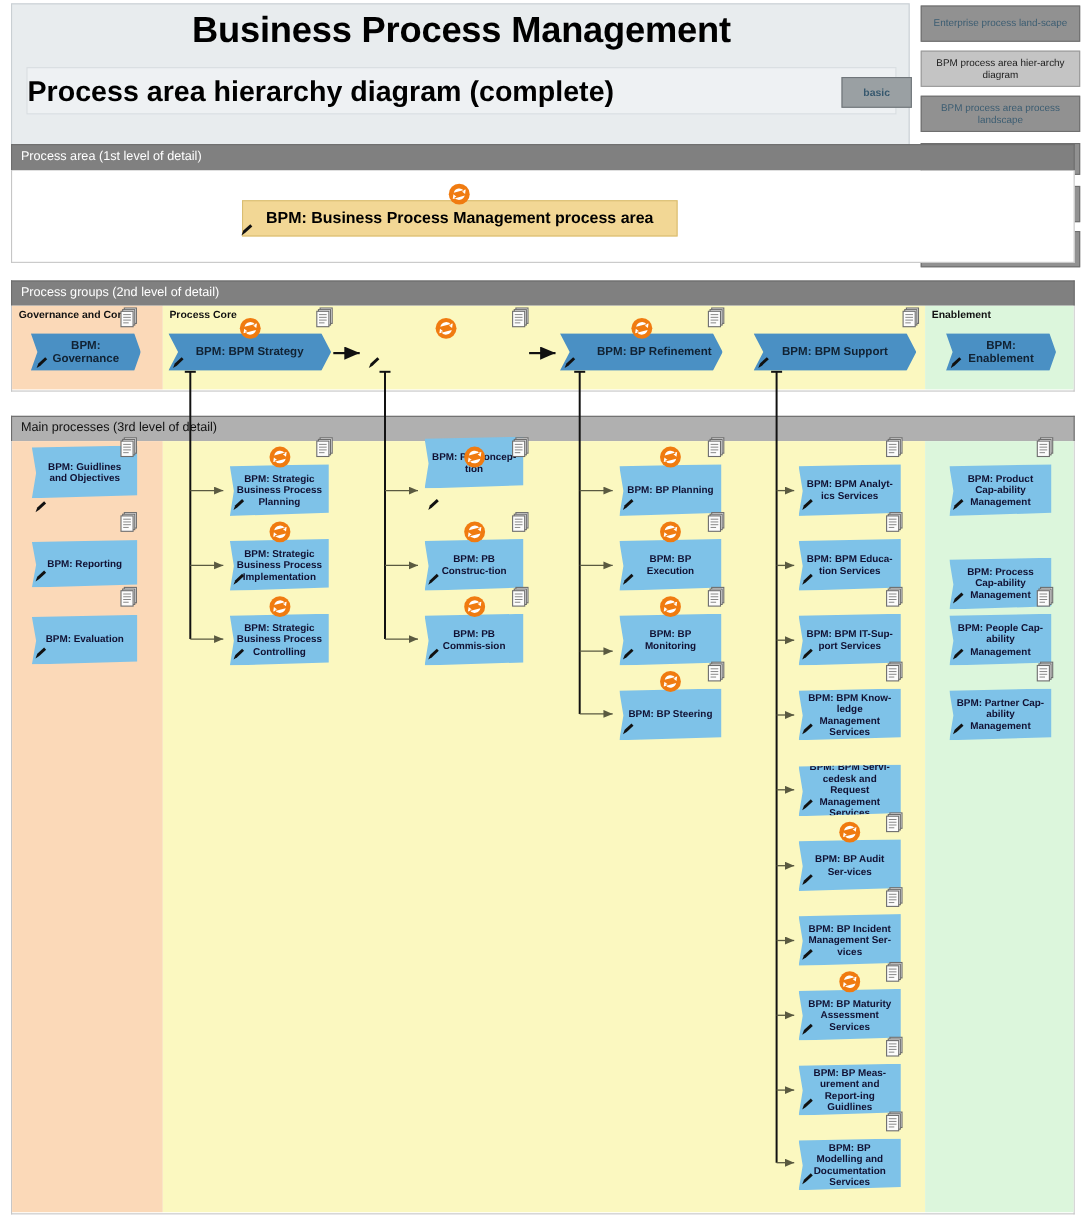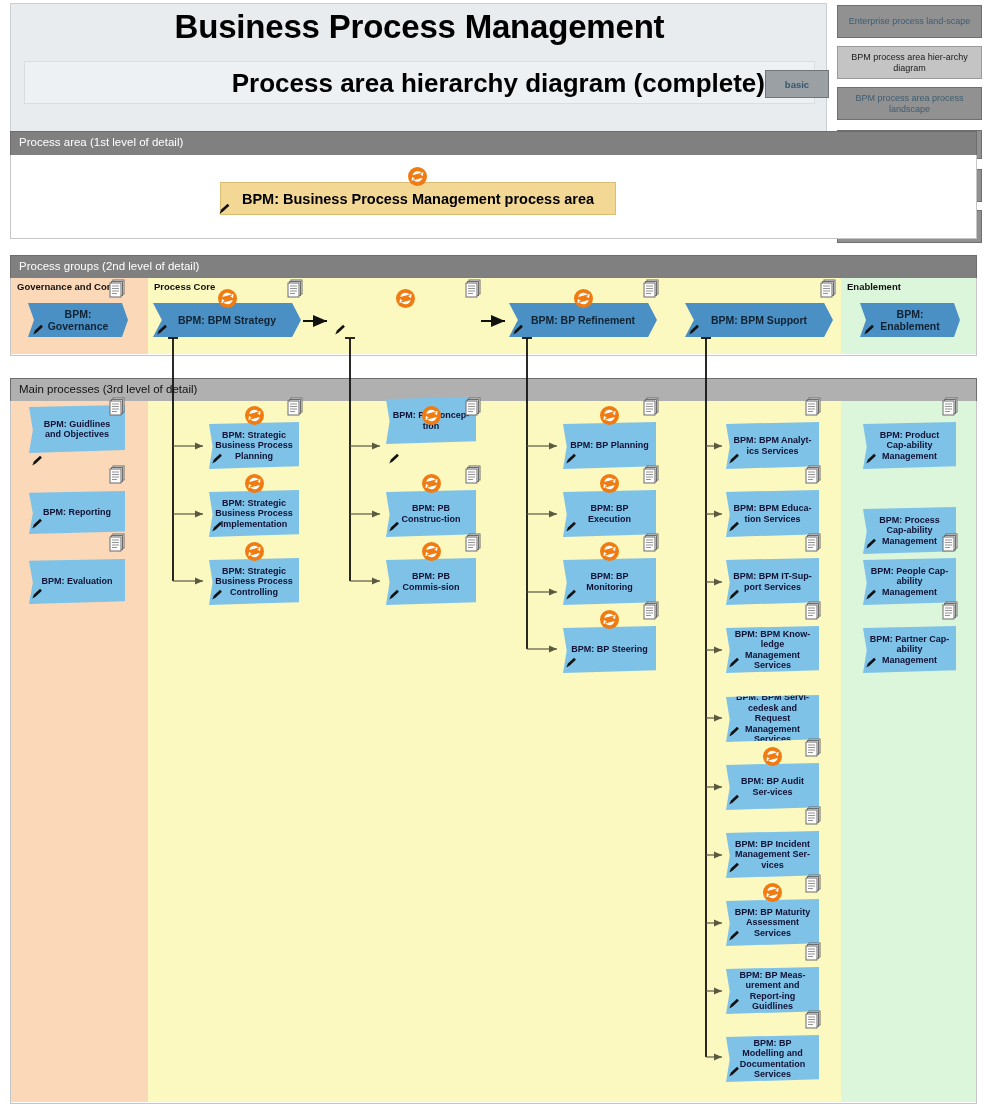--- a/index.html
+++ b/index.html
@@ -38,21 +38,21 @@
     position: absolute;
     left: 13px; top: 57px;
     width: 791px; height: 43px;
     background: #eef1f3;
     border: 1px solid #d8dde0;
   }
   .subtitle-text {
     position: absolute;
     left: 0; top: 6px;
     width: 740px;
-    text-align: right;
+    text-align: left;
     font-size: 26px;
     font-weight: bold;
     color: #000000;
   }
   .basic-badge {
     position: absolute;
     left: 740px; top: 8px;
     width: 64px; height: 28px;
     background: #9aa0a3;
     border: 1px solid #70767a;
@@ -234,21 +234,21 @@
       <div class="lane-label">Enablement</div>
     </div>
   </div>
 
   <div class="chev" style="left:28px;top:303px;width:100px;height:34px;">
     <span>BPM: Governance</span>
   </div>
   <div class="chev" style="left:153px;top:303px;width:148px;height:34px;">
     <span>BPM: BPM Strategy</span>
   </div>
-  <div class="chev" style="left:509px;top:303px;width:148px;height:34px;">
+  <div class="chev" style="left:509px;top:303px;width:148px;height:34px;justify-content:flex-end;">
     <span>BPM: BP Refinement</span>
   </div>
   <div class="chev" style="left:685px;top:303px;width:148px;height:34px;">
     <span>BPM: BPM Support</span>
   </div>
   <div class="chev" style="left:860px;top:303px;width:100px;height:34px;">
     <span>BPM: Enablement</span>
   </div>
 
   <div class="section-band light" style="top:378px;height:23px;">

